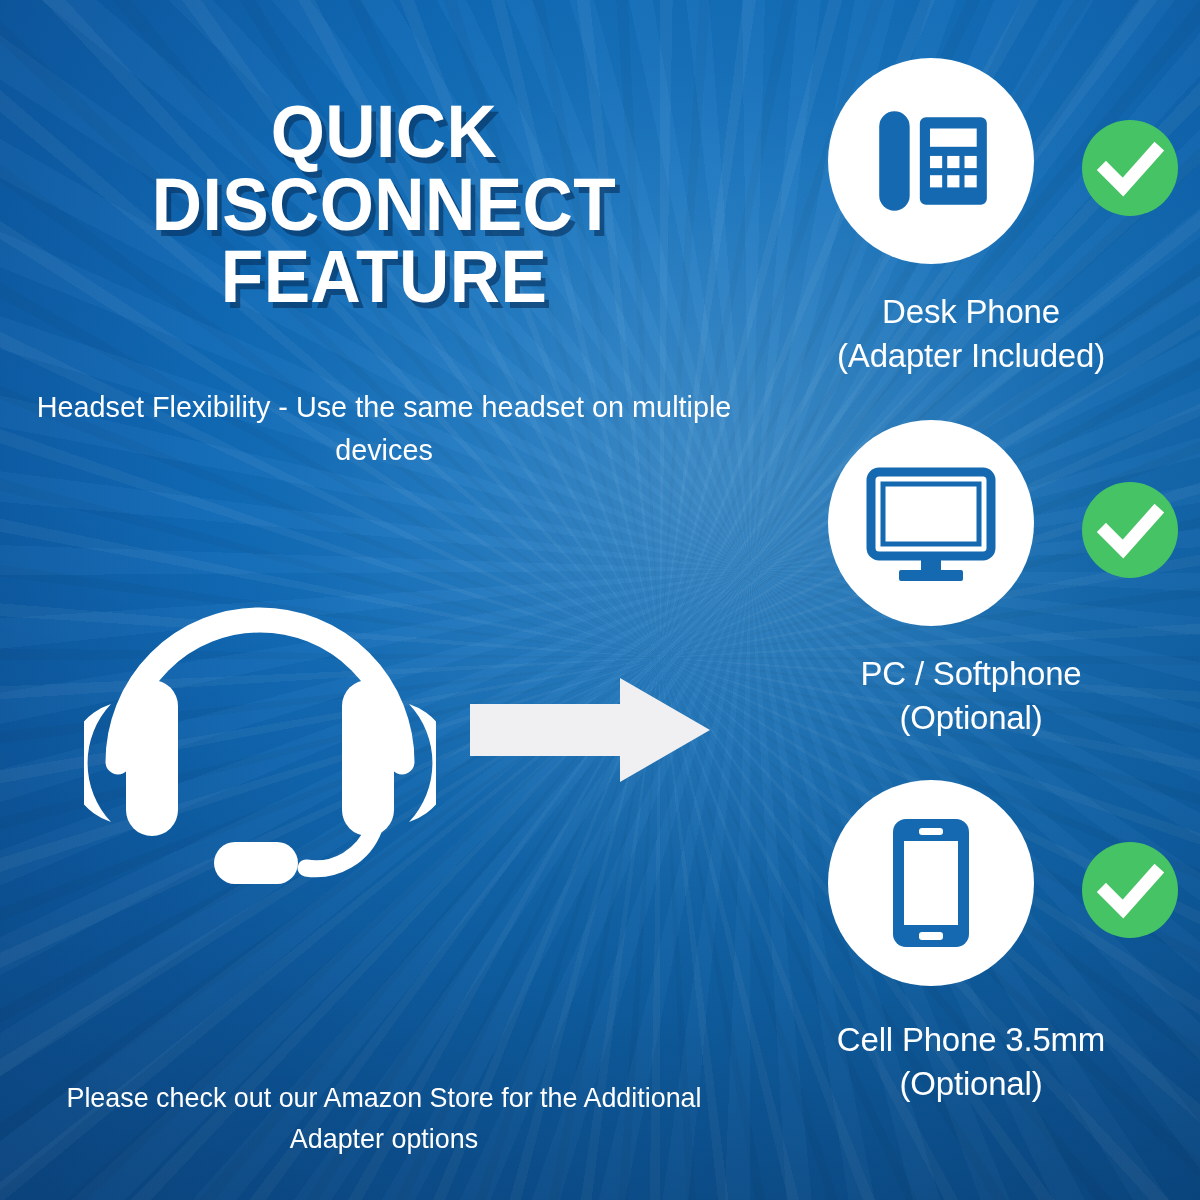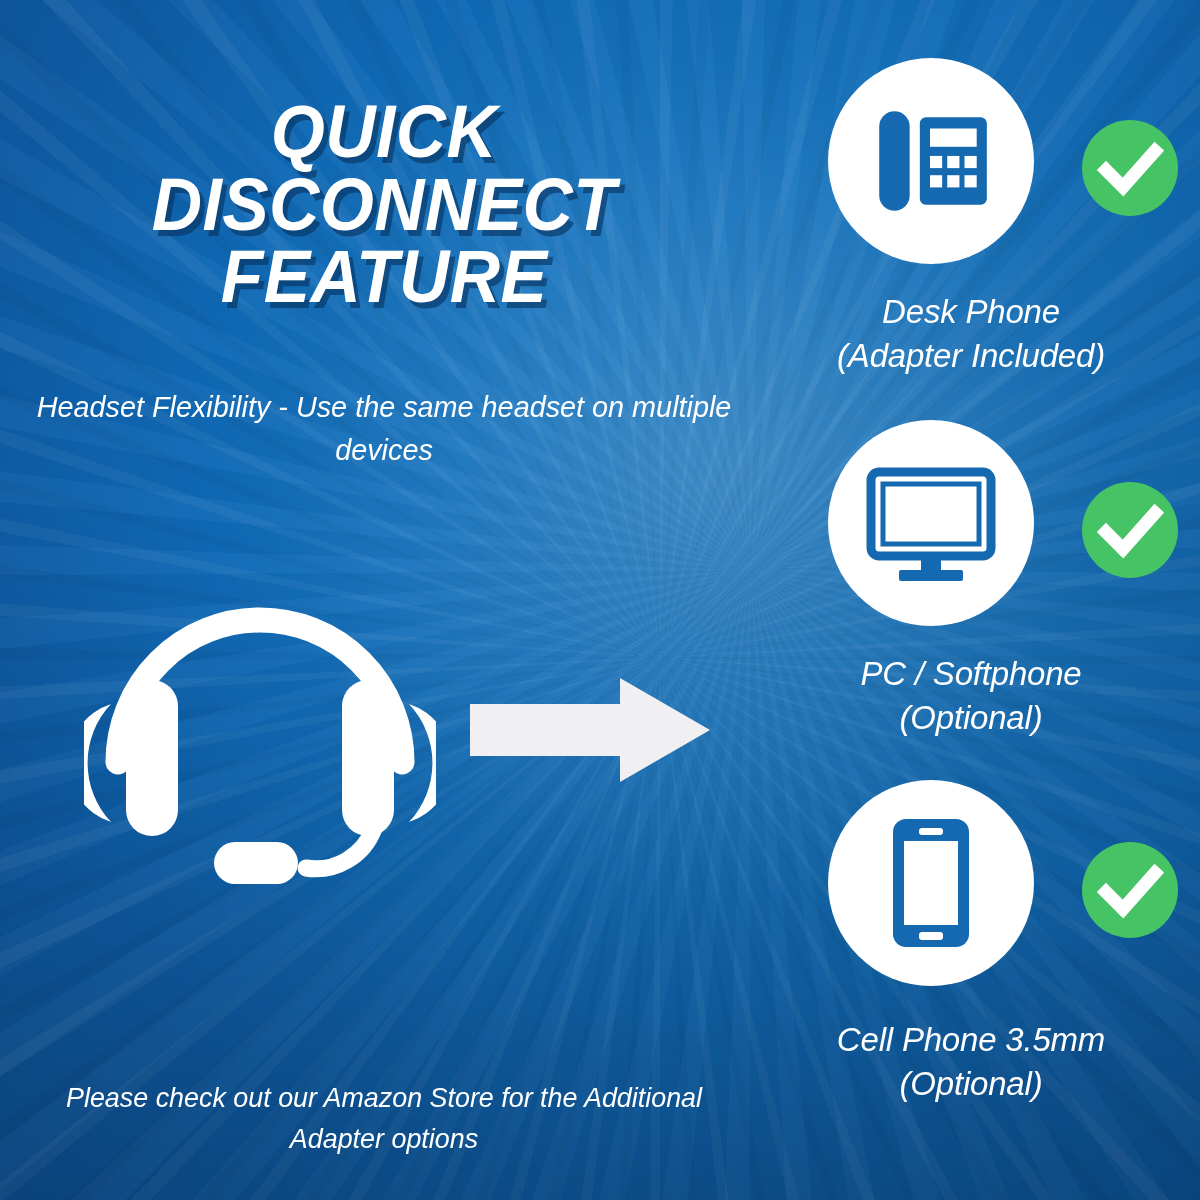--- a/index.html
+++ b/index.html
@@ -7,21 +7,20 @@
     padding: 0;
     background: #0e5ea8;
   }
   #poster {
     position: relative;
     width: 1200px;
     height: 1200px;
     overflow: hidden;
     font-family: "Liberation Sans", sans-serif;
     background: #a21caf;
-    font-style: italic;
   }
 
   
   .bg-base {
     position: absolute;
     inset: 0;
     background:
       radial-gradient(circle at 62% 38%, #2a82c6 0%, #1a76bf 26%, #1069b5 52%, #0d5ba4 74%, #0c4f92 100%);
   }
   .bg-rays {

